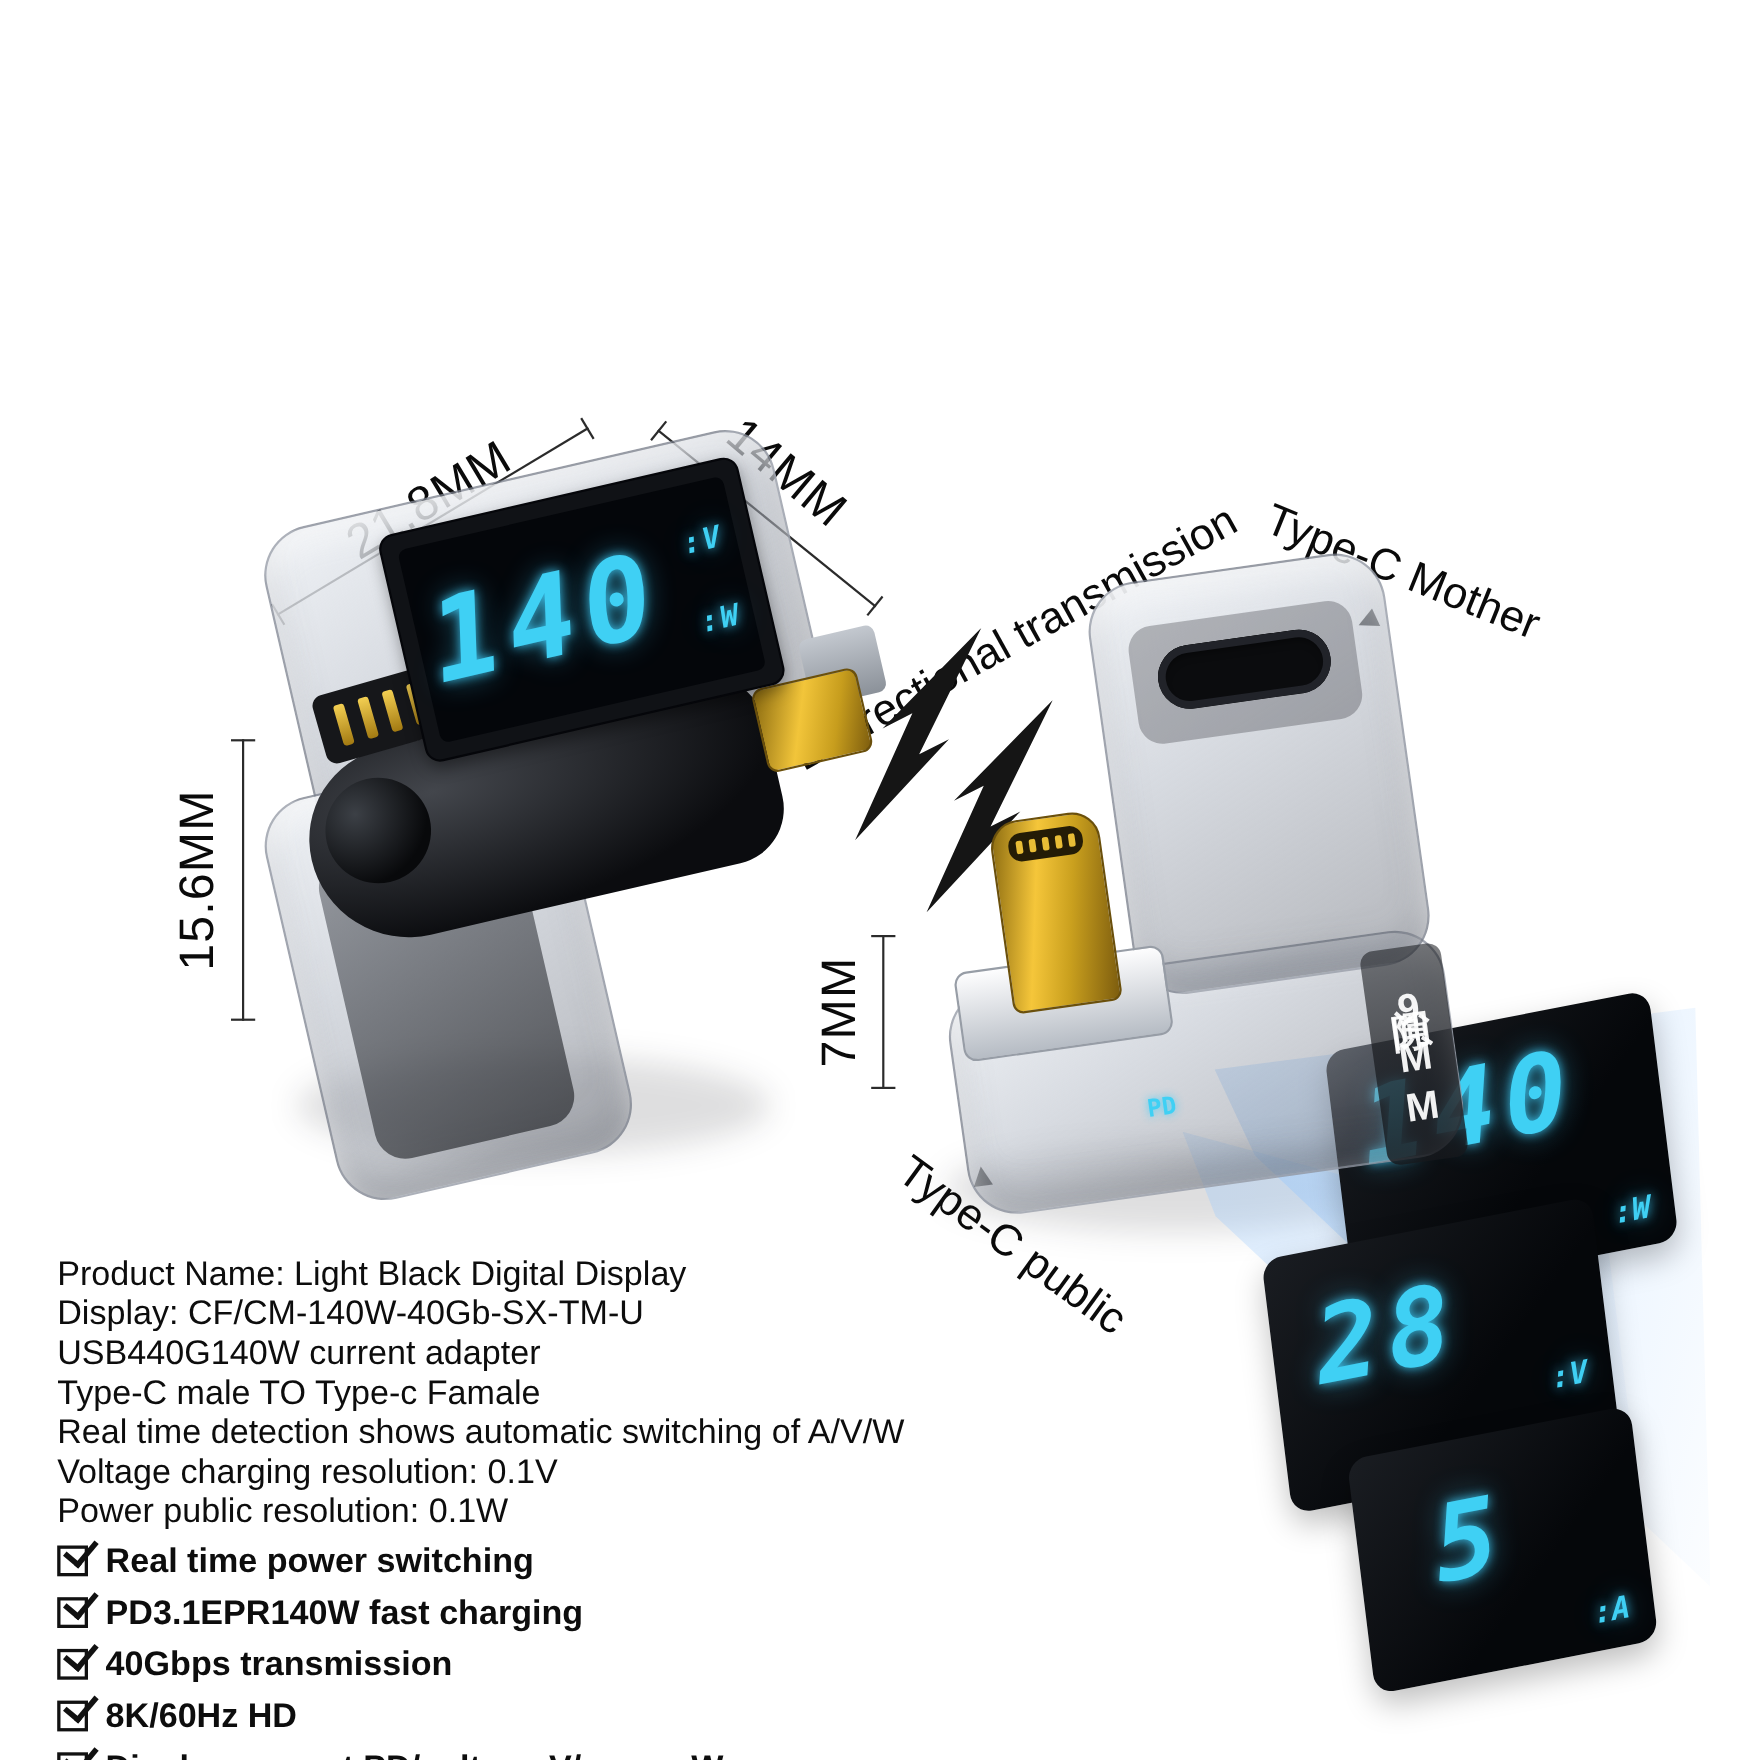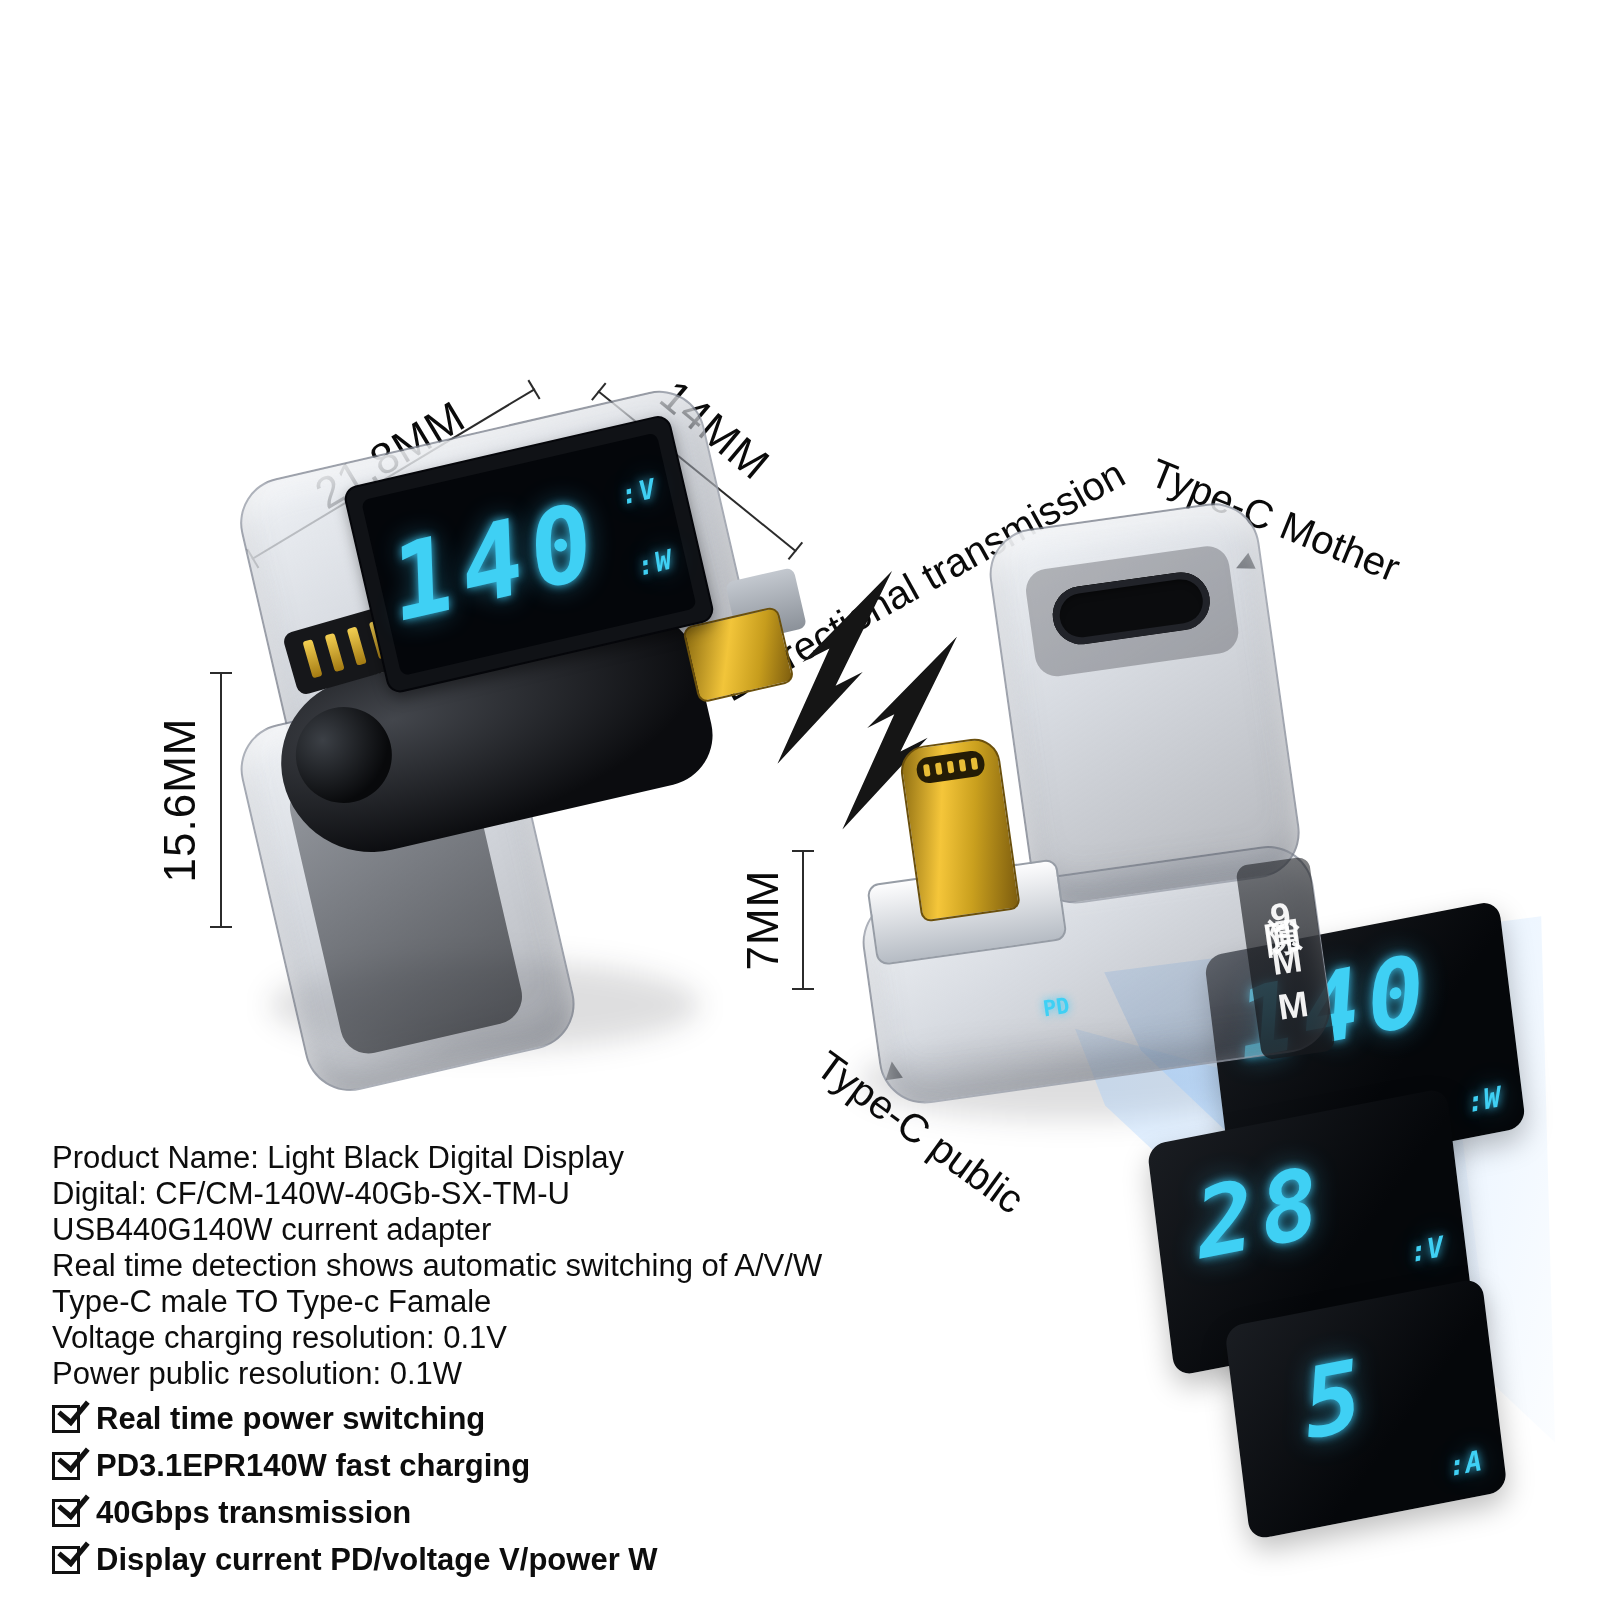--- a/index.html
+++ b/index.html
@@ -213,40 +213,44 @@
     <span class="seg p-value">28</span>
     <span class="seg p-unit">:V</span>
   </div>
   <div class="panel p3">
     <span class="seg p-value">5</span>
     <span class="seg p-unit">:A</span>
   </div>
 
   <div class="description">
     <div class="desc-line">Product Name: Light Black Digital Display</div>
-    <div class="desc-line">Digital: CF/CM-140W-40Gb-SX-TM-U</div>
+    <div class="desc-line">Display: CF/CM-140W-40Gb-SX-TM-U</div>
     <div class="desc-line">USB440G140W current adapter</div>
+    <div class="desc-line">Type-C male TO Type-c Famale</div>
     <div class="desc-line">Real time detection shows automatic switching of A/V/W</div>
-    <div class="desc-line">Type-C male TO Type-c Famale</div>
     <div class="desc-line">Voltage charging resolution: 0.1V</div>
     <div class="desc-line">Power public resolution: 0.1W</div>
   </div>
 
   <div class="features">
     <div class="feature-row">
       <span class="check"></span>
       <span class="feature-label">Real time power switching</span>
     </div>
     <div class="feature-row">
       <span class="check"></span>
       <span class="feature-label">PD3.1EPR140W fast charging</span>
     </div>
     <div class="feature-row">
       <span class="check"></span>
       <span class="feature-label">40Gbps transmission</span>
     </div>
     <div class="feature-row">
       <span class="check"></span>
+      <span class="feature-label">8K/60Hz HD</span>
+    </div>
+    <div class="feature-row">
+      <span class="check"></span>
       <span class="feature-label">Display current PD/voltage V/power W</span>
     </div>
   </div>
 
 </div>
 
 </body></html>

